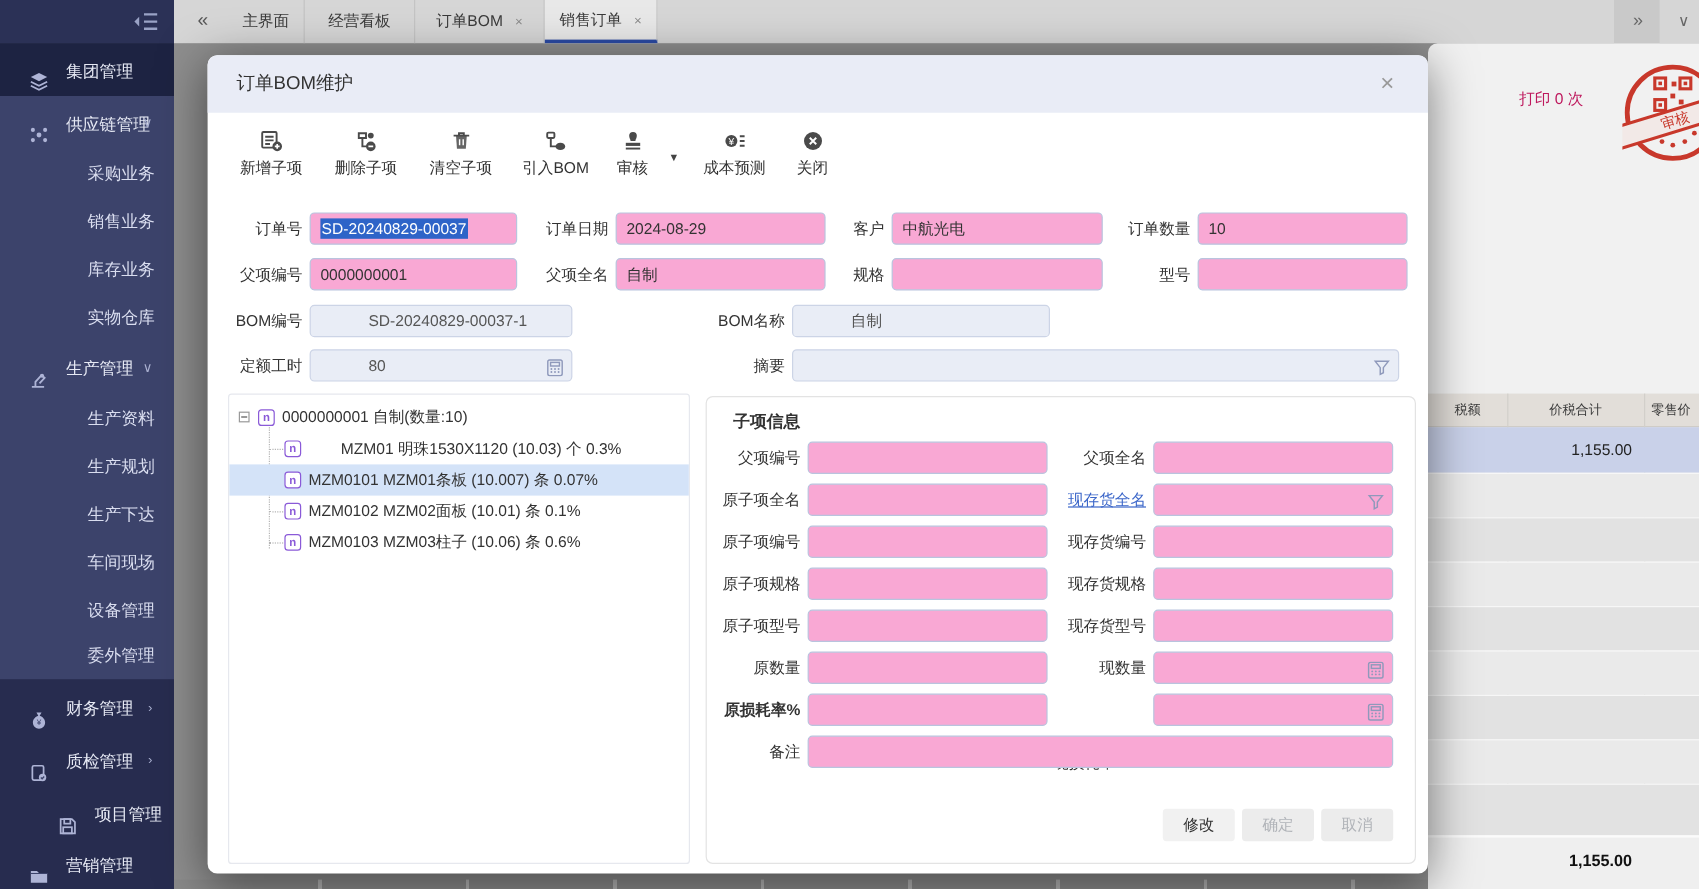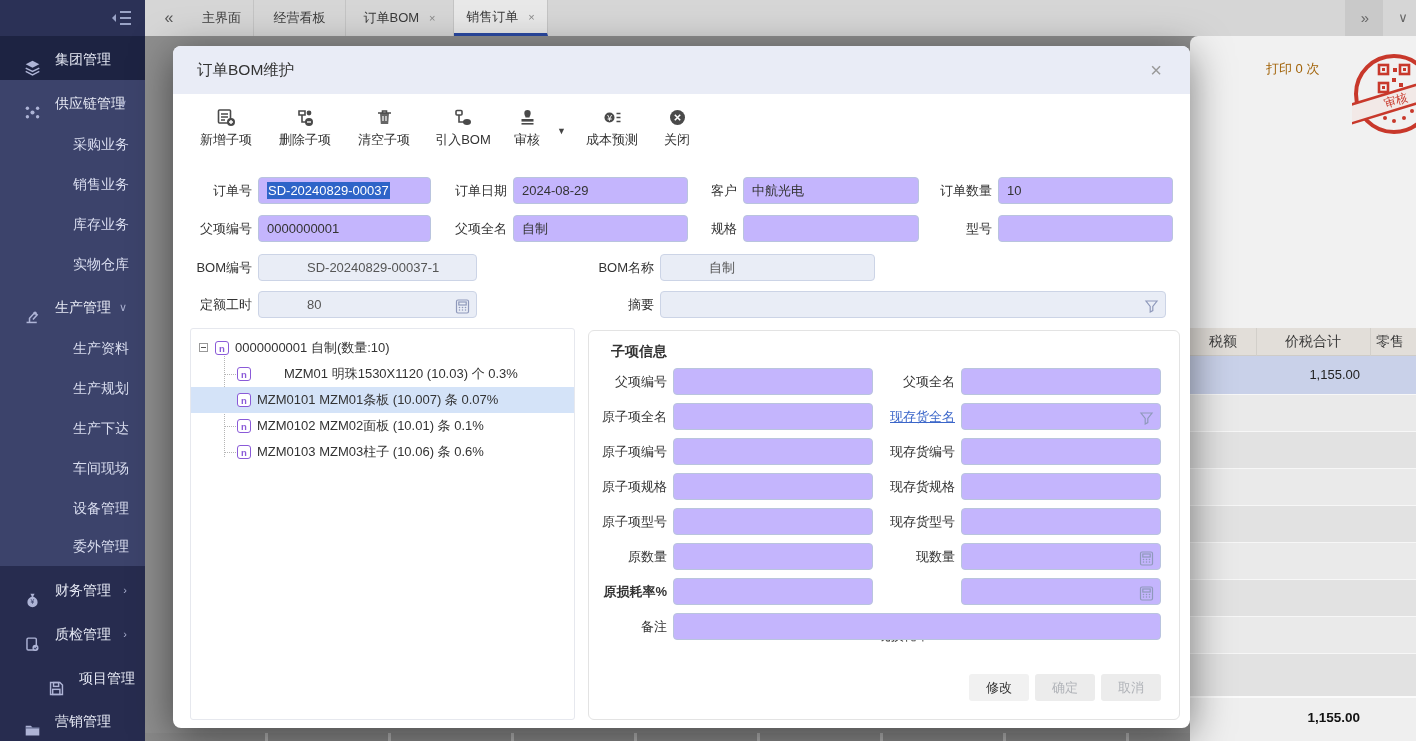--- a/index.html
+++ b/index.html
@@ -23,24 +23,24 @@
   .sb-bg-top { position:absolute; left:0; top:0; width:145px; height:44px; background:#1d2342; }
   .sb-bg-mid { position:absolute; left:0; top:44px; width:145px; height:486px; background:#3c436b; }
   .sb-item { position:absolute; left:0; width:145px; height:40px; line-height:40px; color:#e6e9f4; font-size:14px; cursor:pointer; }
   .sb-item .sb-lbl { position:absolute; left:55px; }
   .sb-item.sub .sb-lbl { left:73px; color:#d9ddef; }
   .sb-ico { position:absolute; left:24px; top:50%; width:17px; height:17px; margin-top:-8px; color:#aeb4d6; }
   .sb-chev { position:absolute; right:18px; font-size:11px; color:#aab0d0; }
 
   
   .right-panel { position:absolute; left:1190px; top:36px; width:226px; height:705px; background:#f1f1f1; border-radius:8px 0 0 0; }
-  .print-label { position:absolute; left:76px; top:24px; font-size:13px; color:#a16207; }
+  .print-label { position:absolute; left:76px; top:38px; font-size:13px; color:#be185d; }
   .stamp { position:absolute; left:162px; top:16px; width:84px; height:84px; }
   .bgt-head { position:absolute; left:0; top:292px; width:226px; height:28px; background:#e2ded9; border-bottom:1px solid #cfccc7; }
-  .bgt-head .hc { position:absolute; top:0; height:28px; line-height:28px; font-size:14px; color:#3a3a3a;font-family:Liberation Mono, monospace; }
+  .bgt-head .hc { position:absolute; top:0; height:28px; line-height:28px; font-size:11px; color:#3a3a3a; }
   .bgt-vline { position:absolute; top:292px; width:1px; height:362px; background:#d2cfca; }
   .bgt-row1 { position:absolute; left:0; top:320px; width:226px; height:38px; background:#c9d1e9; }
   .bgt-row1 .val { position:absolute; right:56px; top:0; height:38px; line-height:38px; font-size:13px; color:#222; }
   .bgt-row { position:absolute; left:0; width:226px; height:37px; border-top:1px solid #f7f7f7; }
   .bgt-total { position:absolute; left:0; top:660px; width:226px; height:45px; background:#efefef; border-top:2px solid #fbfbfb; }
   .bgt-total .val { position:absolute; right:56px; top:12px; font-size:13.5px; font-weight:bold; color:#111; }
   .bottom-strip { position:absolute; left:145px; top:733px; width:1045px; height:8px;
     background:repeating-linear-gradient(90deg,#898989 0 120px,#b3b3b3 120px 123px); }
 
   
@@ -48,21 +48,21 @@
   .m-head { position:absolute; left:0; top:0; width:1017px; height:48px; background:#e9ecf6; border-radius:8px 8px 0 0; }
   .m-title { position:absolute; left:24px; top:0; height:48px; line-height:48px; font-size:15.5px; color:#333; }
   .m-close { position:absolute; right:22px; top:12px; width:24px; height:24px; line-height:24px; text-align:center; font-size:20px; color:#999; cursor:pointer; }
 
   .tbtn { position:absolute; top:62px; height:50px; display:flex; flex-direction:column; align-items:center; justify-content:flex-start; cursor:pointer; }
   .tbtn .ic { width:19px; height:19px; color:#4a4a4a; }
   .tbtn .tl { margin-top:4px; font-size:13px; color:#333; white-space:nowrap; }
   .t-caret { position:absolute; left:384px; top:80px; font-size:9px; color:#444; cursor:pointer; }
 
   .lbl { position:absolute; height:27px; line-height:27px; font-size:13px; color:#333; text-align:right; width:120px; white-space:nowrap; }
-  .inp { position:absolute; height:27px; line-height:25px; border:1px solid #b9c4de; border-radius:4px; background:#c4b5fd; font-size:13px; color:#333; padding:0 8px; overflow:hidden; white-space:nowrap; }
+  .inp { position:absolute; height:27px; line-height:25px; border:1px solid #b9c4de; border-radius:4px; background:#f9a8d4; font-size:13px; color:#333; padding:0 8px; overflow:hidden; white-space:nowrap; }
   .inp.dis { background:#e9edf6; border-color:#ccd4e6; color:#555;padding-left:48px; }
   .inp .sel { background:#2e64c8; color:#fff; padding:1px 1px; }
   .inp .tool-ic { position:absolute; right:6px; top:5px; width:15px; height:15px; color:#8f99bb; }
   .link-lbl { color:#3b66c9; text-decoration:underline; cursor:pointer; }
 
   .tree-panel { position:absolute; left:17px; top:282px; width:385px; height:392px; border:1px solid #e6e8ee; border-radius:3px; background:#fff; overflow:hidden; }
   .tnode { position:absolute; left:0; width:385px; height:26px; line-height:26px; font-size:13px; color:#333; white-space:nowrap; cursor:pointer; }
   .tnode.selected { background:#d4e3f8; }
   .t-exp { position:absolute; left:8px; top:8px; width:9px; height:9px; border:1px solid #999; background:#fff; }
   .t-exp::before { content:""; position:absolute; left:1px; top:3px; width:5px; height:1px; background:#555; }

